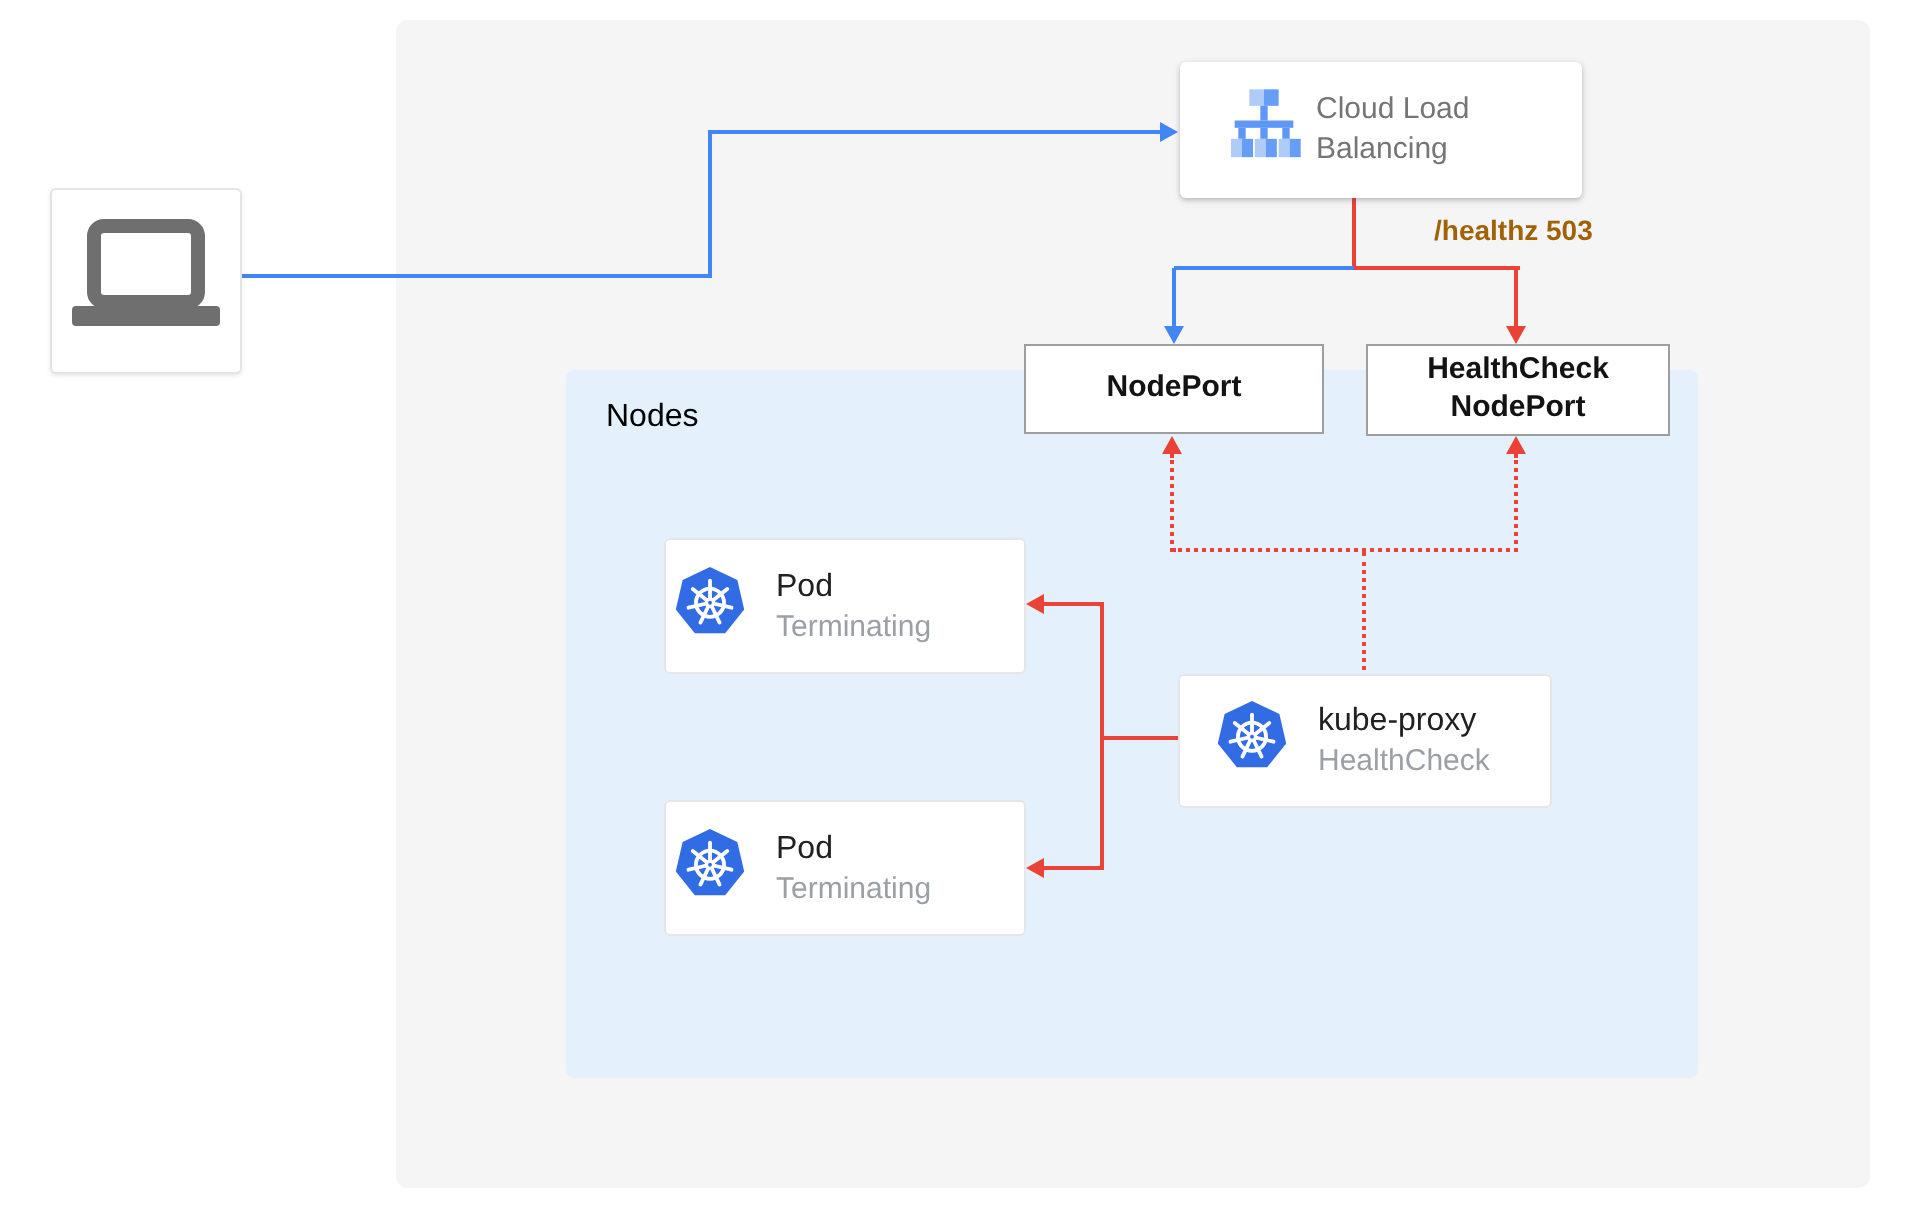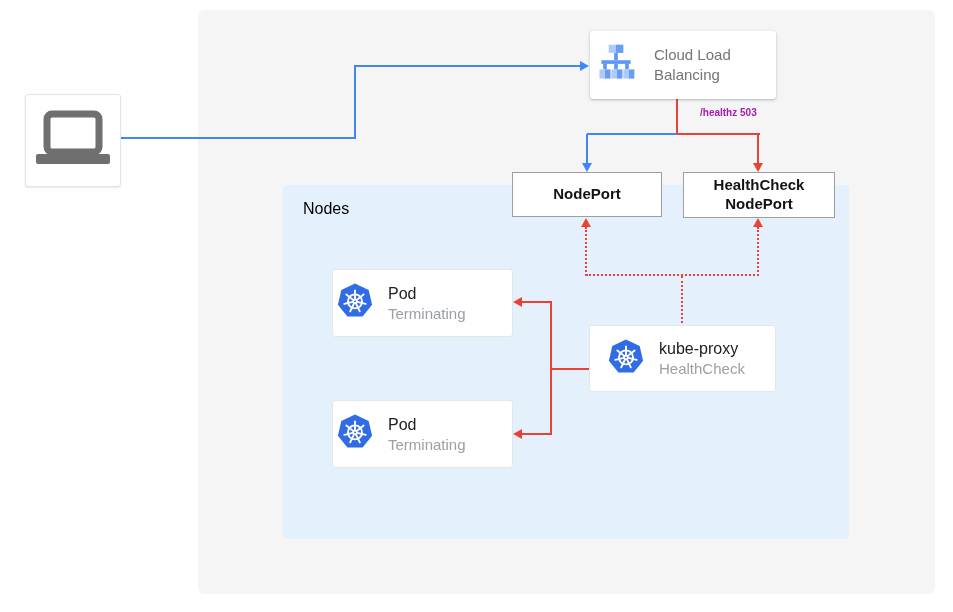--- a/index.html
+++ b/index.html
@@ -20,40 +20,40 @@
                background:var(--nodes-bg); border-radius:4px; }
   .nodes-label { position:absolute; left:20px; top:15px; font-size:16px; color:#000000; }
 
   .card { position:absolute; background:#fff; border-radius:3px; z-index:3;
           display:flex; align-items:center; }
   .shadow { box-shadow:0 1px 2px rgba(60,64,67,.25), 0 1px 4px rgba(60,64,67,.12); }
 
   .client-card { left:25px; top:94px; width:96px; height:93px; border:1px solid #E4E4E4;
                  justify-content:center; box-shadow:0 1px 2px rgba(60,64,67,.12); }
 
-  .clb-card { left:590px; top:31px; width:186px; height:68px; padding-left:4px; gap:16px; }
+  .clb-card { left:590px; top:31px; width:201px; height:68px; padding-left:20px; gap:4px; }
   .clb-title { font-size:15px; line-height:1.35; color:#757575; width:90px; }
 
   .port-box { position:absolute; background:#fff; border:1px solid #9E9E9E; z-index:3;
               display:flex; align-items:center; justify-content:center; text-align:center;
               font-weight:bold; font-size:15px; color:#131313; line-height:1.25; }
   .nodeport-box { left:512px; top:172px; width:150px; height:45px; }
   .hc-nodeport-box { left:683px; top:172px; width:152px; height:46px; }
   .hc-nodeport-box .port-label { width:120px; }
 
   .pod-card { left:332px; width:181px; height:68px; border:1px solid #E6E6E6; gap:14px; padding-left:3px; }
   .pod-card.top { top:269px; }
   .pod-card.bottom { top:400px; }
-  .kproxy-card { left:589px; top:325px; width:187px; height:67px; border:1px solid #E6E6E6;
+  .kproxy-card { left:589px; top:337px; width:187px; height:67px; border:1px solid #E6E6E6;
                  gap:14px; padding-left:17px; }
   .card-title { font-size:16px; color:#212121; }
   .card-sub { font-size:15px; color:#9AA0A6; margin-top:2px; }
 
-  .healthz { position:absolute; left:700px; top:107px; font-size:10px; font-weight:bold;
-             color:#a21caf; z-index:2; }
+  .healthz { position:absolute; left:717px; top:107px; font-size:14px; font-weight:bold;
+             color:#a16207; z-index:2; }
 
   .line { position:absolute; z-index:1; }
   .h-blue { height:2px; background:var(--blue); }
   .v-blue { width:2px;  background:var(--blue); }
   .h-red  { height:2px; background:var(--red); }
   .v-red  { width:2px;  background:var(--red); }
   .h-dot-red { height:0; border-top:2px dotted var(--red); }
   .v-dot-red { width:0;  border-left:2px dotted var(--red); }
 
   .arr { position:absolute; width:0; height:0; z-index:2; }

